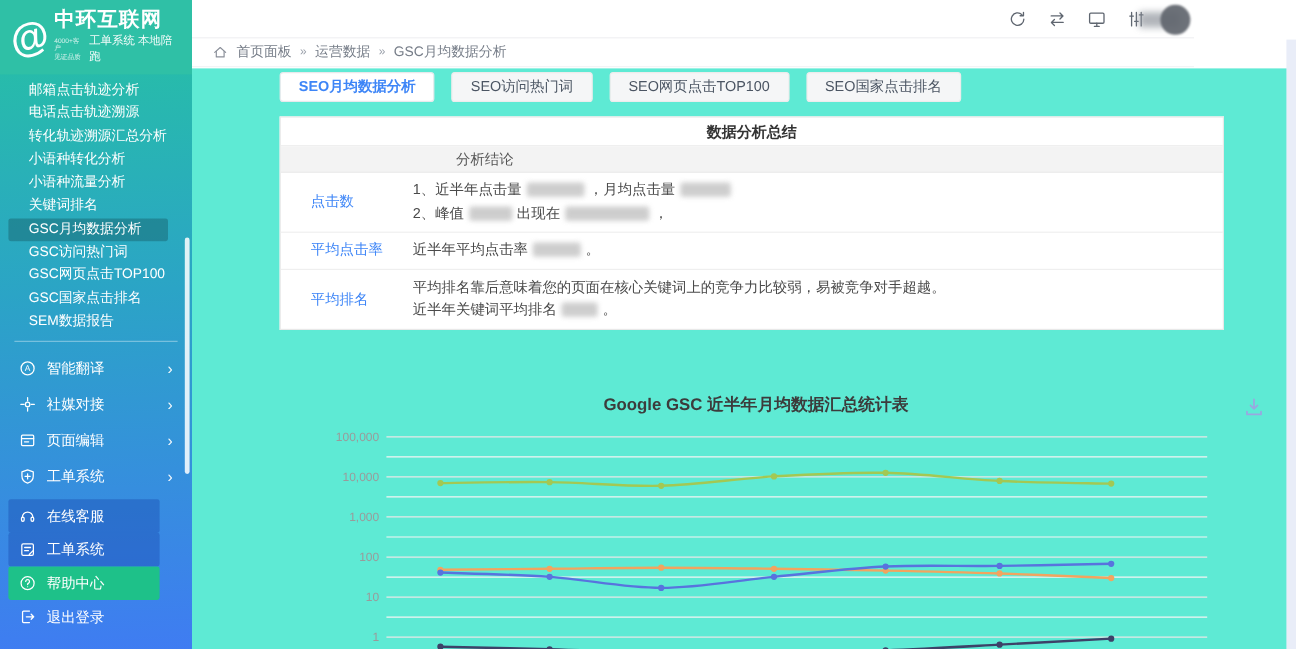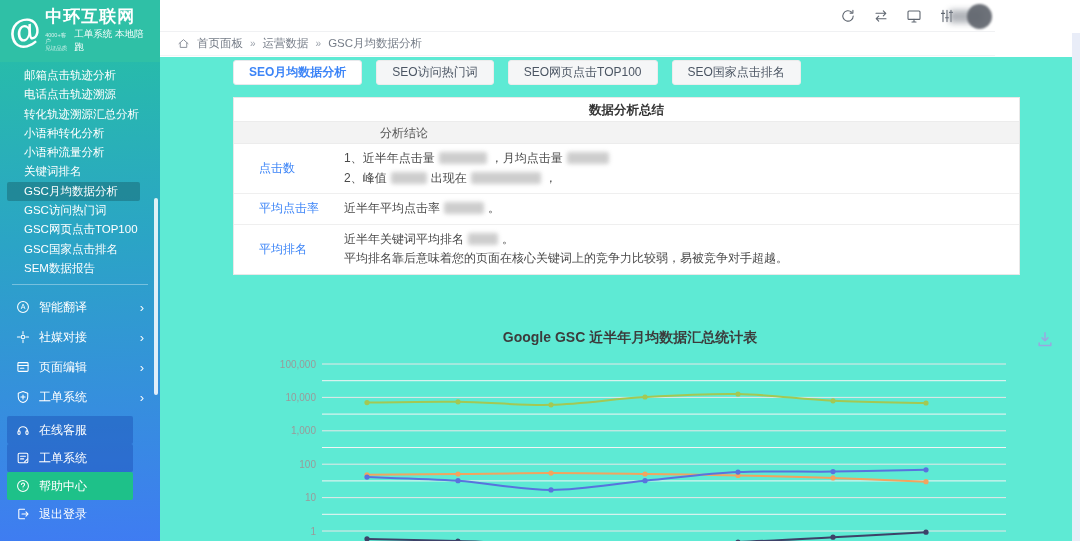--- a/index.html
+++ b/index.html
@@ -274,22 +274,22 @@
           </div>
           <div class="t-row">
             <div class="lbl">平均点击率</div>
             <div class="cell">
               <div class="line">近半年平均点击率<span class="blur" style="width: 40px;"></span>。</div>
             </div>
           </div>
           <div class="t-row">
             <div class="lbl">平均排名</div>
             <div class="cell">
+              <div class="line">平均排名靠后意味着您的页面在核心关键词上的竞争力比较弱，易被竞争对手超越。</div>
               <div class="line">近半年关键词平均排名<span class="blur" style="width: 30px;"></span>。</div>
-              <div class="line">平均排名靠后意味着您的页面在核心关键词上的竞争力比较弱，易被竞争对手超越。</div>
             </div>
           </div>
         </div>
     </div>
 
     <div class="chart-title">Google GSC 近半年月均数据汇总统计表</div>
     <div class="download">
       <svg viewBox="0 0 16 16" fill="none" stroke="currentColor">
         <path d="M8 2.5v7M5.4 7L8 9.6 10.6 7"></path>
           <path d="M2.8 11.5v2.2h10.4v-2.2"></path>

